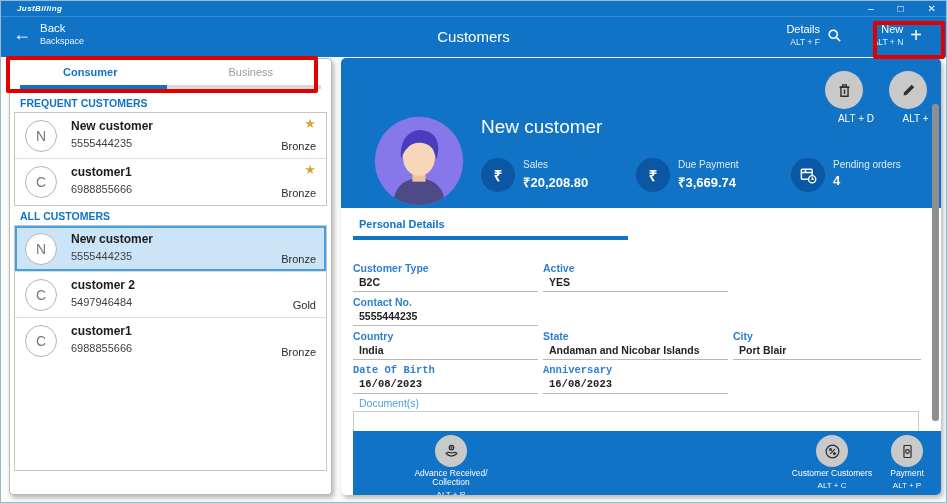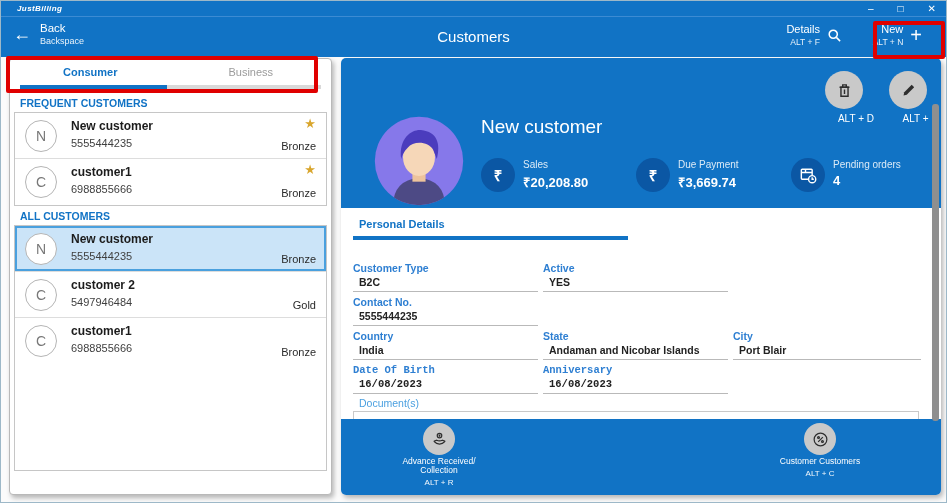--- a/index.html
+++ b/index.html
@@ -83,21 +83,21 @@
   .field .f-value { font-size:10.5px; font-weight:bold; color:#222;
                     padding:2px 0 3px 6px; border-bottom:1px solid #b9b9b9; }
   .col1 { left:12px; width:185px; }
   .col2 { left:202px; width:185px; }
   .col3 { left:392px; width:188px; }
   .frow1 { top:54px; } .frow2 { top:88px; } .frow3 { top:122px; } .frow4 { top:156px;font-family:Liberation Mono, monospace; }
   .documents-label { position:absolute; left:18px; top:189px; font-size:10.5px; color:#4ba0e0; }
   .documents-box { position:absolute; left:12px; right:22px; top:203px; height:40px;
                    border:1px solid #c9c9c9; background:#fff; }
 
-  .rp-footer { position:absolute; bottom:0; left:0; right:0; height:76px; background:#1173c5; }
+  .rp-footer { position:absolute; bottom:0; left:12px; right:0; height:64px; background:#1173c5; }
   .footer-group { position:absolute; top:0; text-align:center; color:#fff; }
   .footer-btn { width:32px; height:32px; border-radius:50%; background:#c9c9c9; color:#2e2e2e;
                 display:flex; align-items:center; justify-content:center; margin:4px auto 0; cursor:default; }
   .footer-lbl { font-size:8.5px; line-height:9px; margin-top:2px; }
   .footer-sc { font-size:8px; margin-top:3px; opacity:.95; }
   .fg-advance { left:43px; width:110px; }
   .fg-discounts { left:424px; width:110px; }
   .fg-payment { left:514px; width:80px; }
 
   .scroll-thumb { position:absolute; right:2px; top:46px; width:7px; height:317px;
@@ -350,20 +350,30 @@
             <circle cx="12" cy="12" r="9"></circle>
             <line x1="8.7" y1="15.3" x2="15.3" y2="8.7"></line>
             <circle cx="9.2" cy="9.2" r="1.3"></circle>
               <circle cx="14.8" cy="14.8" r="1.3"></circle>
           </svg>
         </div>
         <div class="footer-lbl">Customer Customers</div>
         <div class="footer-sc">ALT + C</div>
       </div>
 
+      <div class="footer-group fg-payment">
+        <div class="footer-btn">
+          <svg width="17" height="17" viewBox="0 0 24 24" fill="none" stroke="#2e2e2e" stroke-width="1.7">
+            <rect x="7" y="3.5" width="10" height="17" rx="1"></rect>
+            <circle cx="12" cy="12" r="2.6"></circle>
+          </svg>
+        </div>
+        <div class="footer-lbl">Payment</div>
+        <div class="footer-sc">ALT + P</div>
+      </div>
     </div>
 
     <div class="scroll-thumb"></div>
   </div>
 
   <div class="annotation annotation-tabs"></div>
   <div class="annotation annotation-new"></div>
 
 </div>
 

